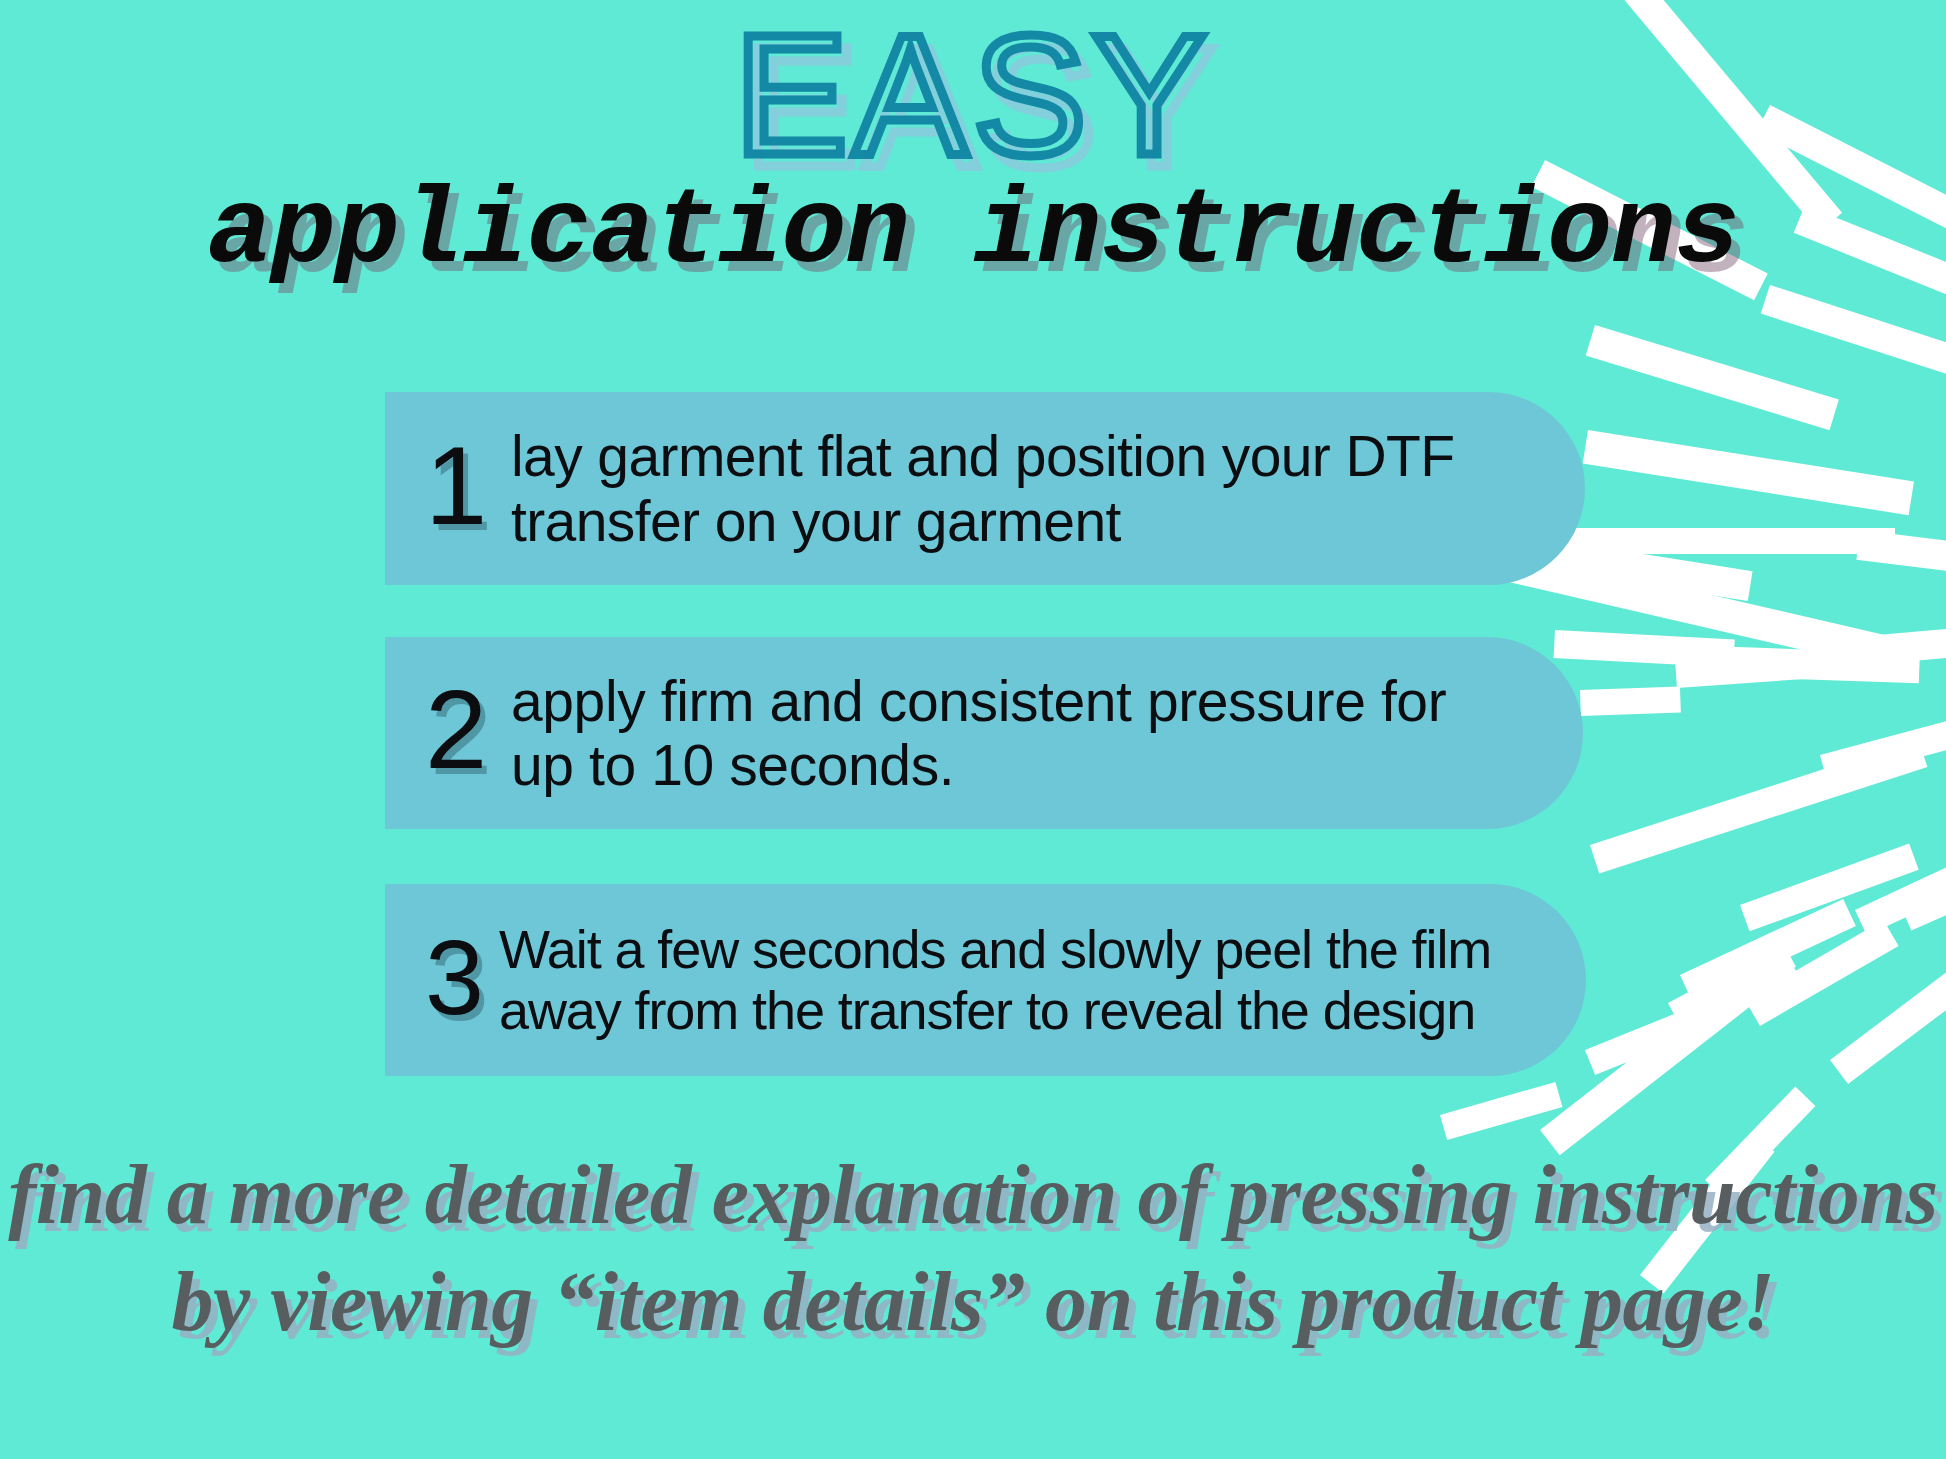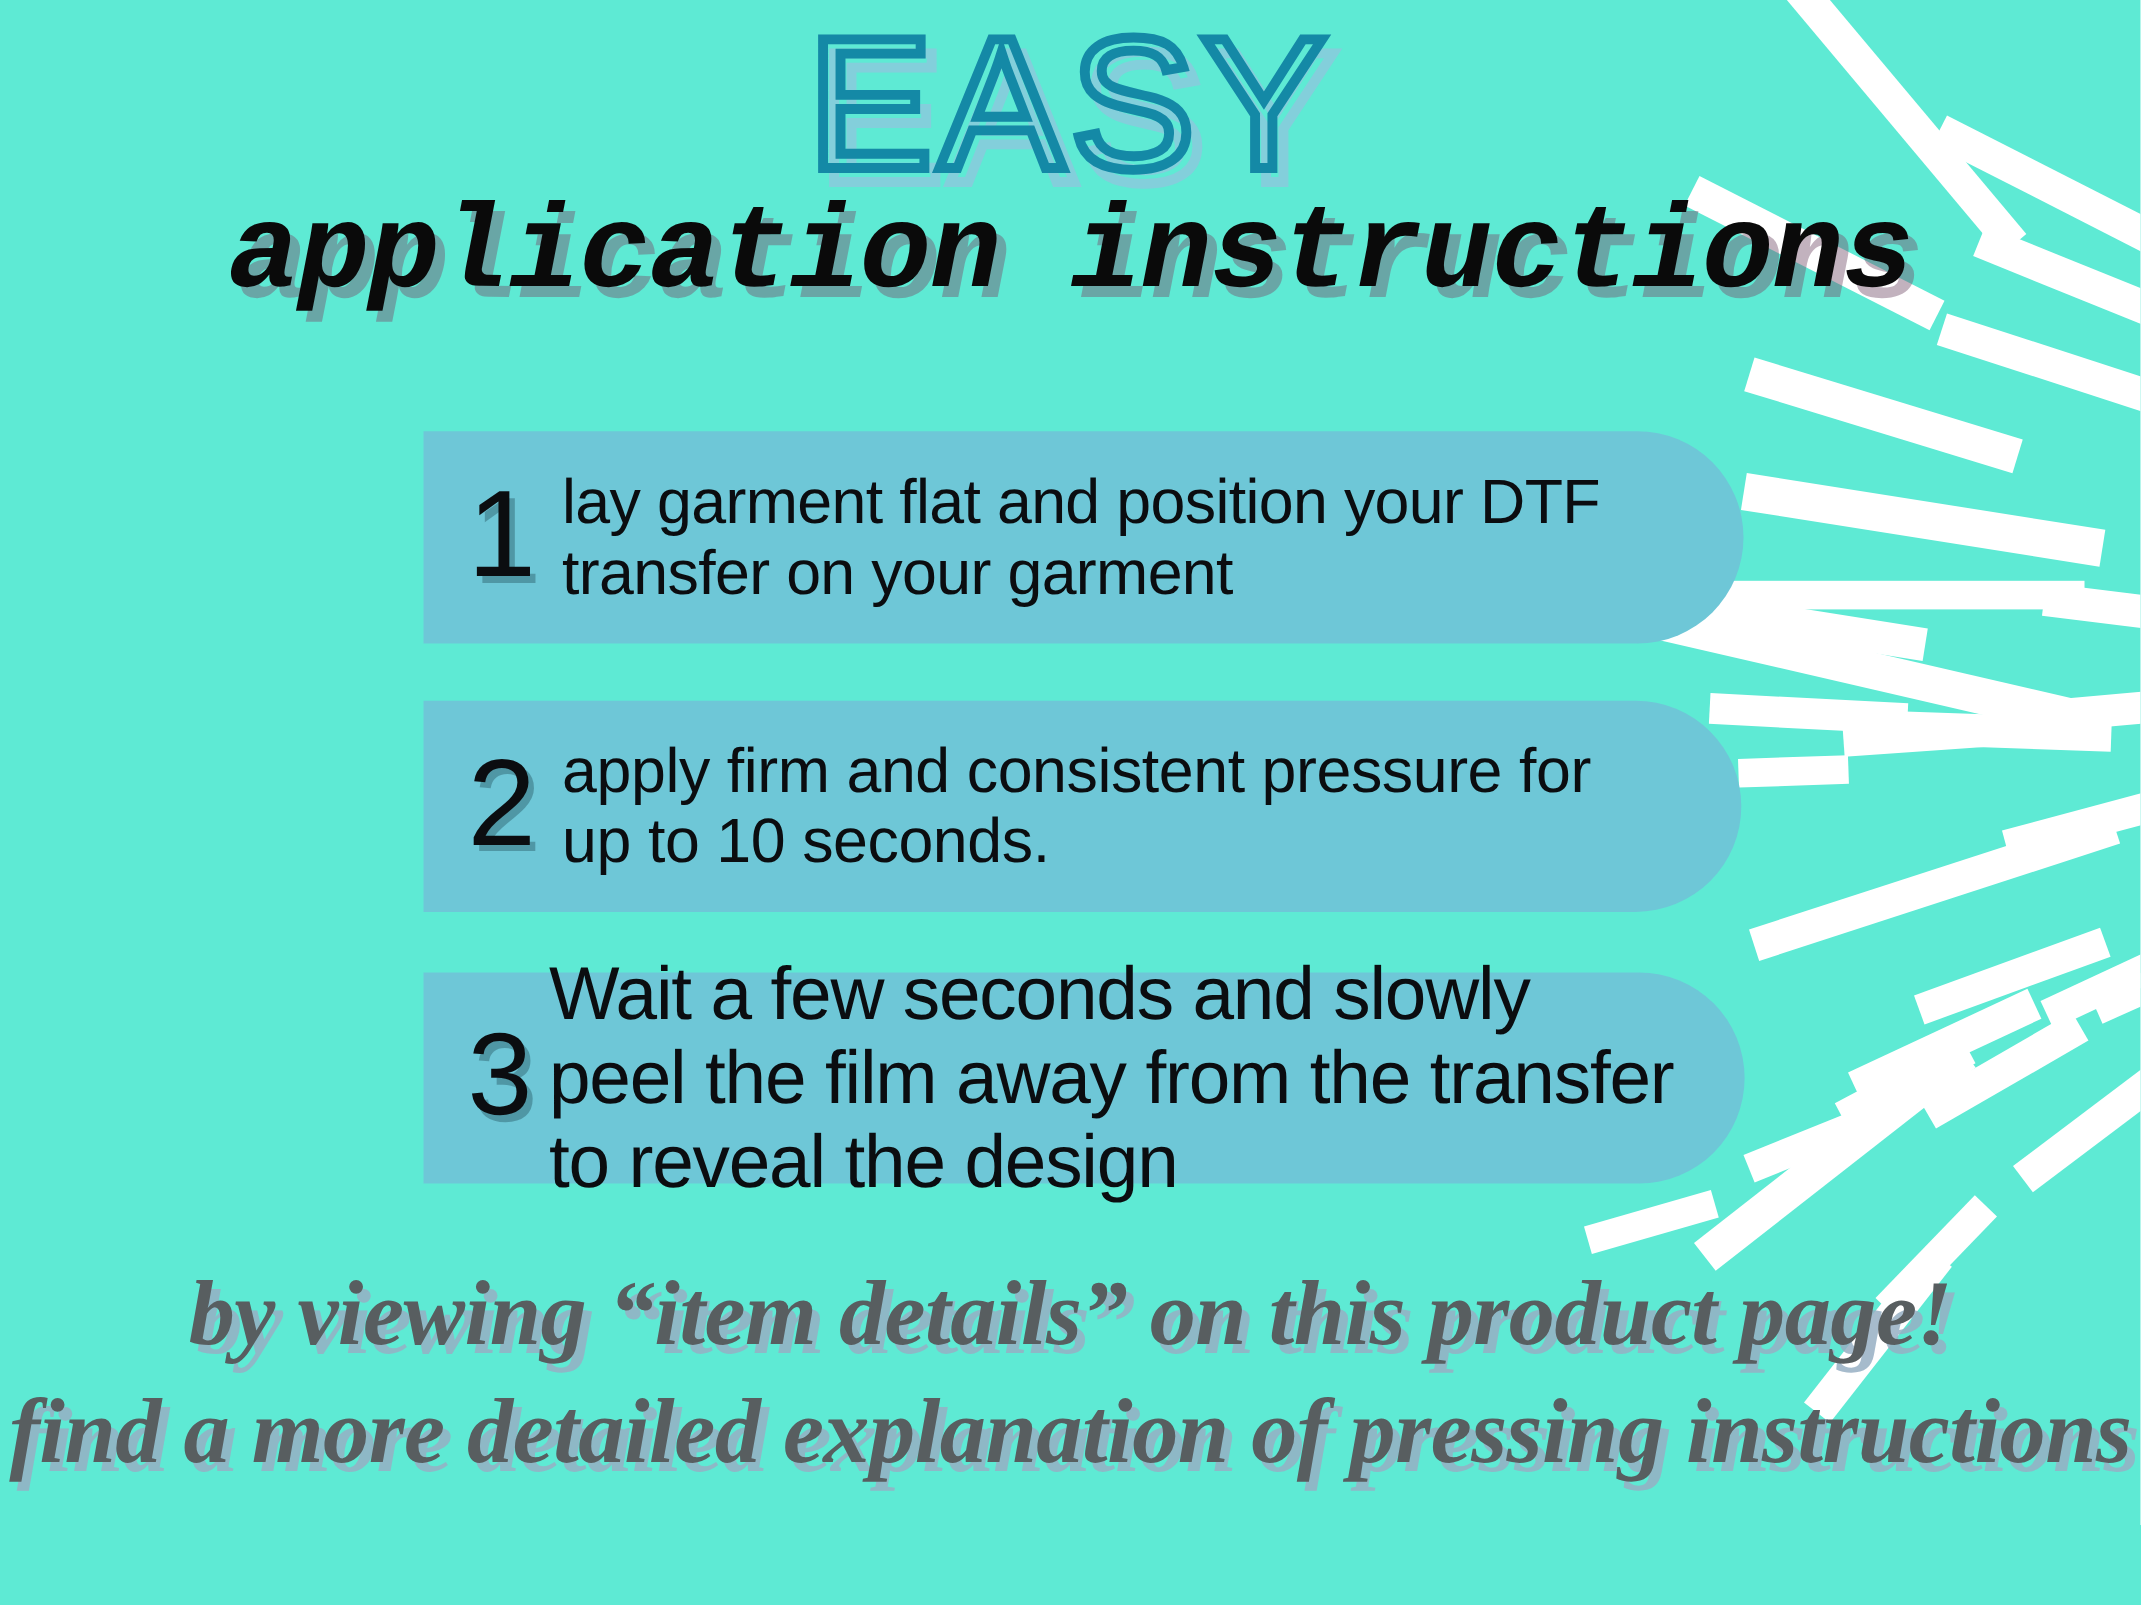--- a/index.html
+++ b/index.html
@@ -111,21 +111,21 @@
   }
   .step-text {
     font-family: Liberation Sans, sans-serif;
     font-size: 57px;
     line-height: 1.13;
     color: #0b0d10;
     letter-spacing: -0.6px;
     flex: 1 1 auto;
   }
   .step-3 .step-num { font-size: 106px; width: 74px; }
-  .step-3 .step-text { font-size: 68px; letter-spacing: -1.1px; }
+  .step-3 .step-text { font-size: 54px; letter-spacing: -1.1px; }
   .step-2 .step-text { letter-spacing: -0.4px; }
 
   
   .footer-script {
     position: absolute;
     left: 0;
     right: 0;
     top: 1142px;
     text-align: center;
     font-family: "Liberation Serif", serif;
@@ -205,17 +205,17 @@
     </div>
 
     <div class="step step-3">
       <div class="step-num">3</div>
       <div class="step-text">Wait a few seconds and slowly peel the film away from the transfer to reveal the design</div>
     </div>
 
   </div>
 
   <div class="footer-script">
+    <span class="footer-line">find a more detailed explanation of pressing instructions</span>
     <span class="footer-line">by viewing “item details” on this product page!</span>
-    <span class="footer-line">find a more detailed explanation of pressing instructions</span>
   </div>
 
 </div>
 
 </body></html>

